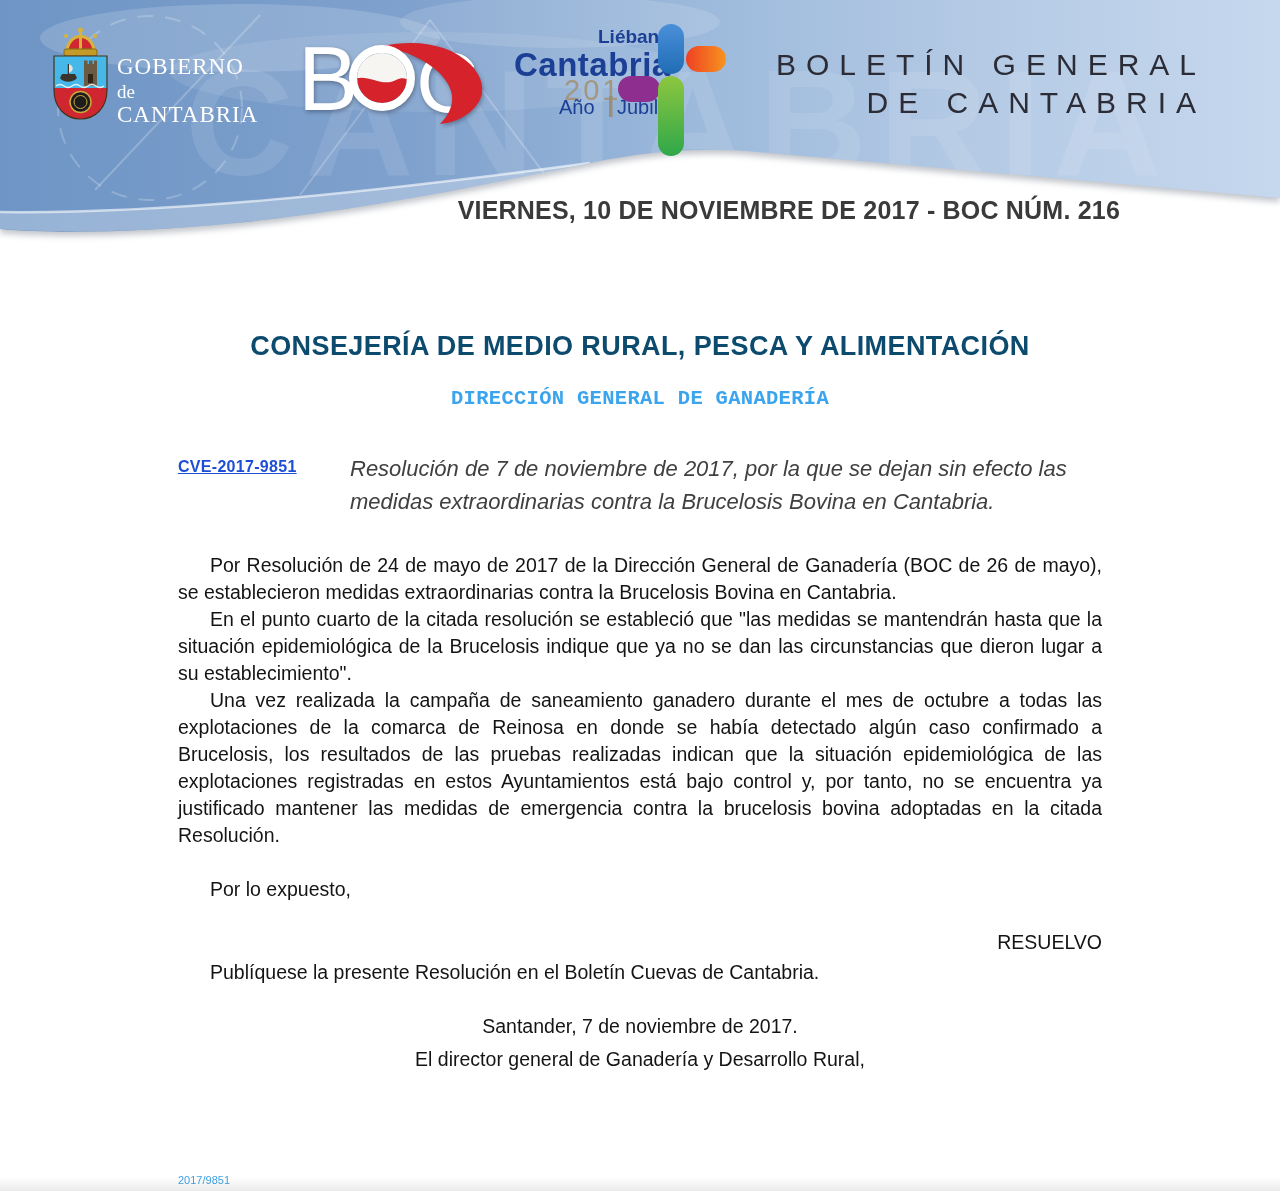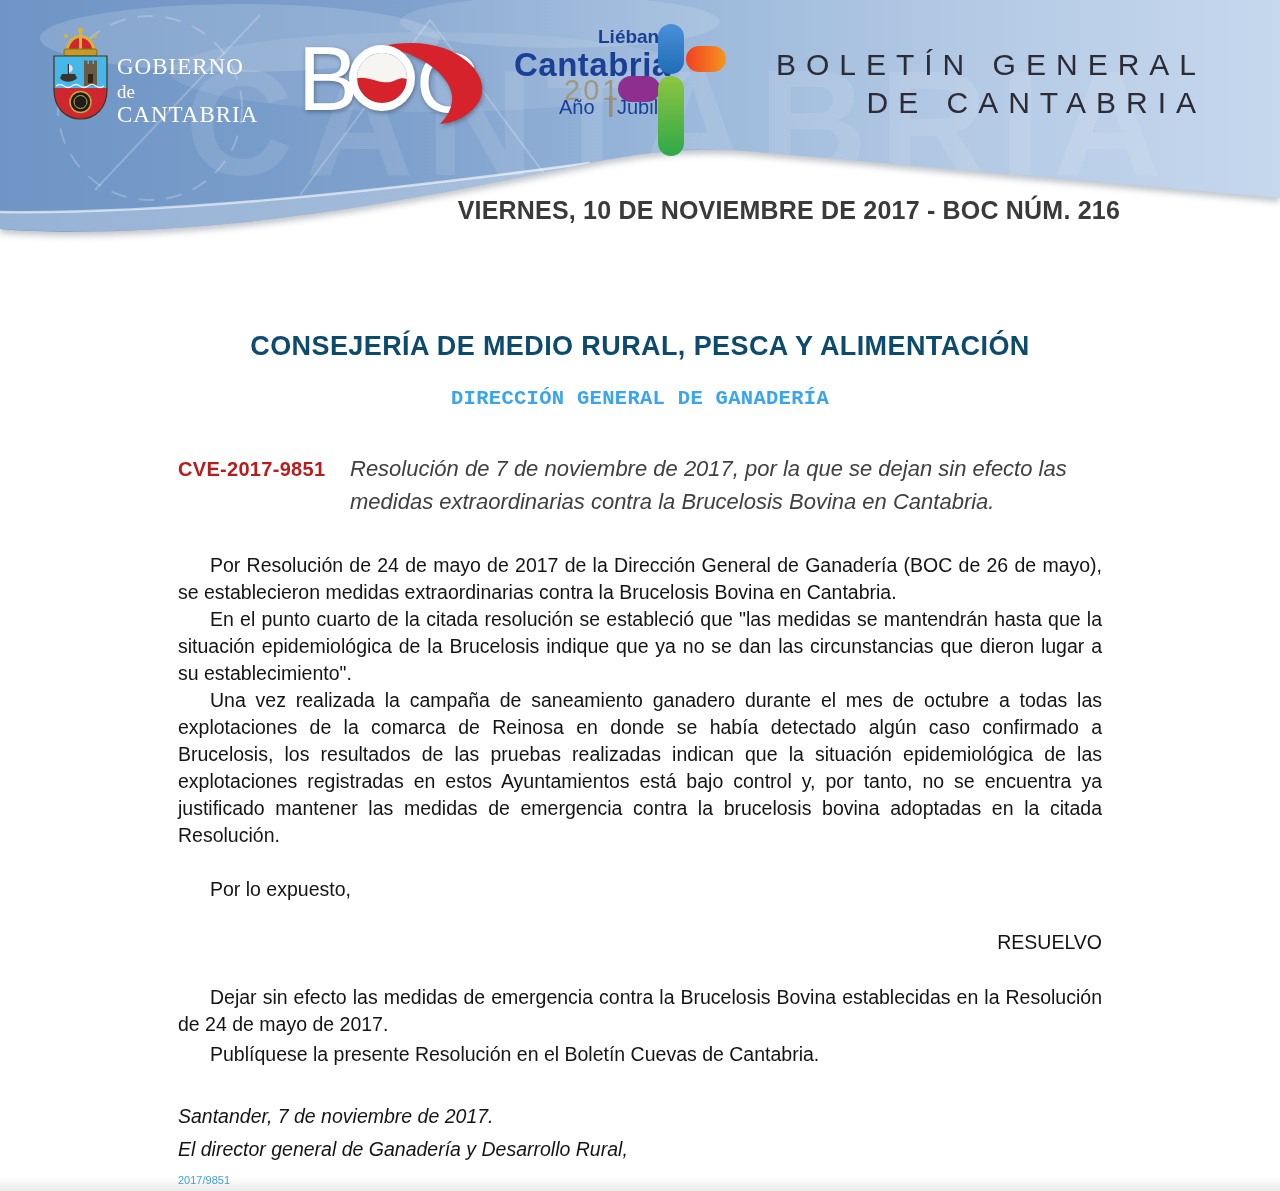--- a/index.html
+++ b/index.html
@@ -27,33 +27,33 @@
   .dept{
     margin:0;text-align:center;font-size:27px;font-weight:700;
     color:#0c4a6e;letter-spacing:0.4px;
   }
   .dir{
     margin:25px 0 0;text-align:center;font-size:20.5px;font-weight:700;
     color:#3ba4ee;letter-spacing:0.3px;font-family:Liberation Mono, monospace;
   }
   .cve-row{margin-top:42px;display:flex;}
   .cve{
-    width:172px;flex:none;font-size:20px;font-weight:700;color:#b91c1c;
-    padding-top:6px;letter-spacing:0.3px;
+    width:172px;flex:none;font-size:16px;font-weight:700;color:#1d4ed8;
+    padding-top:6px;letter-spacing:0.3px;text-decoration:underline;
   }
   .res-title{
     flex:1;font-style:italic;font-size:22px;line-height:33px;color:#404040;
   }
   .bodytext{margin-top:34px;font-size:19.5px;line-height:27px;text-align:justify;color:#141414;}
   .bodytext p{margin:0;text-indent:32px;}
   .sp-lg{margin-top:27px !important;}
   .resuelvo{margin-top:26px !important;text-align:right;text-indent:0 !important;}
   .dejar{margin-top:28px !important;}
   .publiquese{margin-top:3px !important;}
-  .closing{margin-top:32px;line-height:33px;font-style:italic;}
+  .closing{margin-top:24px;text-align:center;line-height:33px;}
   .closing div{margin:0;}
   .footer-ref{
     position:absolute;left:178px;bottom:5px;font-size:11px;color:#3fa3e3;
   }
 </style>
 </head>
 <body>
 
 <div class="page">
 
@@ -196,21 +196,20 @@
       <div class="cve">CVE-2017-9851</div>
       <div class="res-title">Resolución de 7 de noviembre de 2017, por la que se dejan sin efecto las medidas extraordinarias contra la Brucelosis Bovina en Cantabria.</div>
     </div>
 
     <div class="bodytext">
       <p>Por Resolución de 24 de mayo de 2017 de la Dirección General de Ganadería (BOC de 26 de mayo), se establecieron medidas extraordinarias contra la Brucelosis Bovina en Cantabria.</p>
       <p>En el punto cuarto de la citada resolución se estableció que "las medidas se mantendrán hasta que la situación epidemiológica de la Brucelosis indique que ya no se dan las circunstancias que dieron lugar a su establecimiento".</p>
       <p>Una vez realizada la campaña de saneamiento ganadero durante el mes de octubre a todas las explotaciones de la comarca de Reinosa en donde se había detectado algún caso confirmado a Brucelosis, los resultados de las pruebas realizadas indican que la situación epidemiológica de las explotaciones registradas en estos Ayuntamientos está bajo control y, por tanto, no se encuentra ya justificado mantener las medidas de emergencia contra la brucelosis bovina adoptadas en la citada Resolución.</p>
       <p class="sp-lg">Por lo expuesto,</p>
       <p class="resuelvo">RESUELVO</p>
-      <p class="dejar">Dejar sin efecto las medidas de emergencia contra la Brucelosis Bovina establecidas en la Resolución de 24 de mayo de 2017.</p>
       <p class="publiquese">Publíquese la presente Resolución en el Boletín Cuevas de Cantabria.</p>
 
       <div class="closing">
         <div>Santander, 7 de noviembre de 2017.</div>
         <div>El director general de Ganadería y Desarrollo Rural,</div>
       </div>
     </div>
   </div>
 
   <div class="footer-ref">2017/9851</div>

